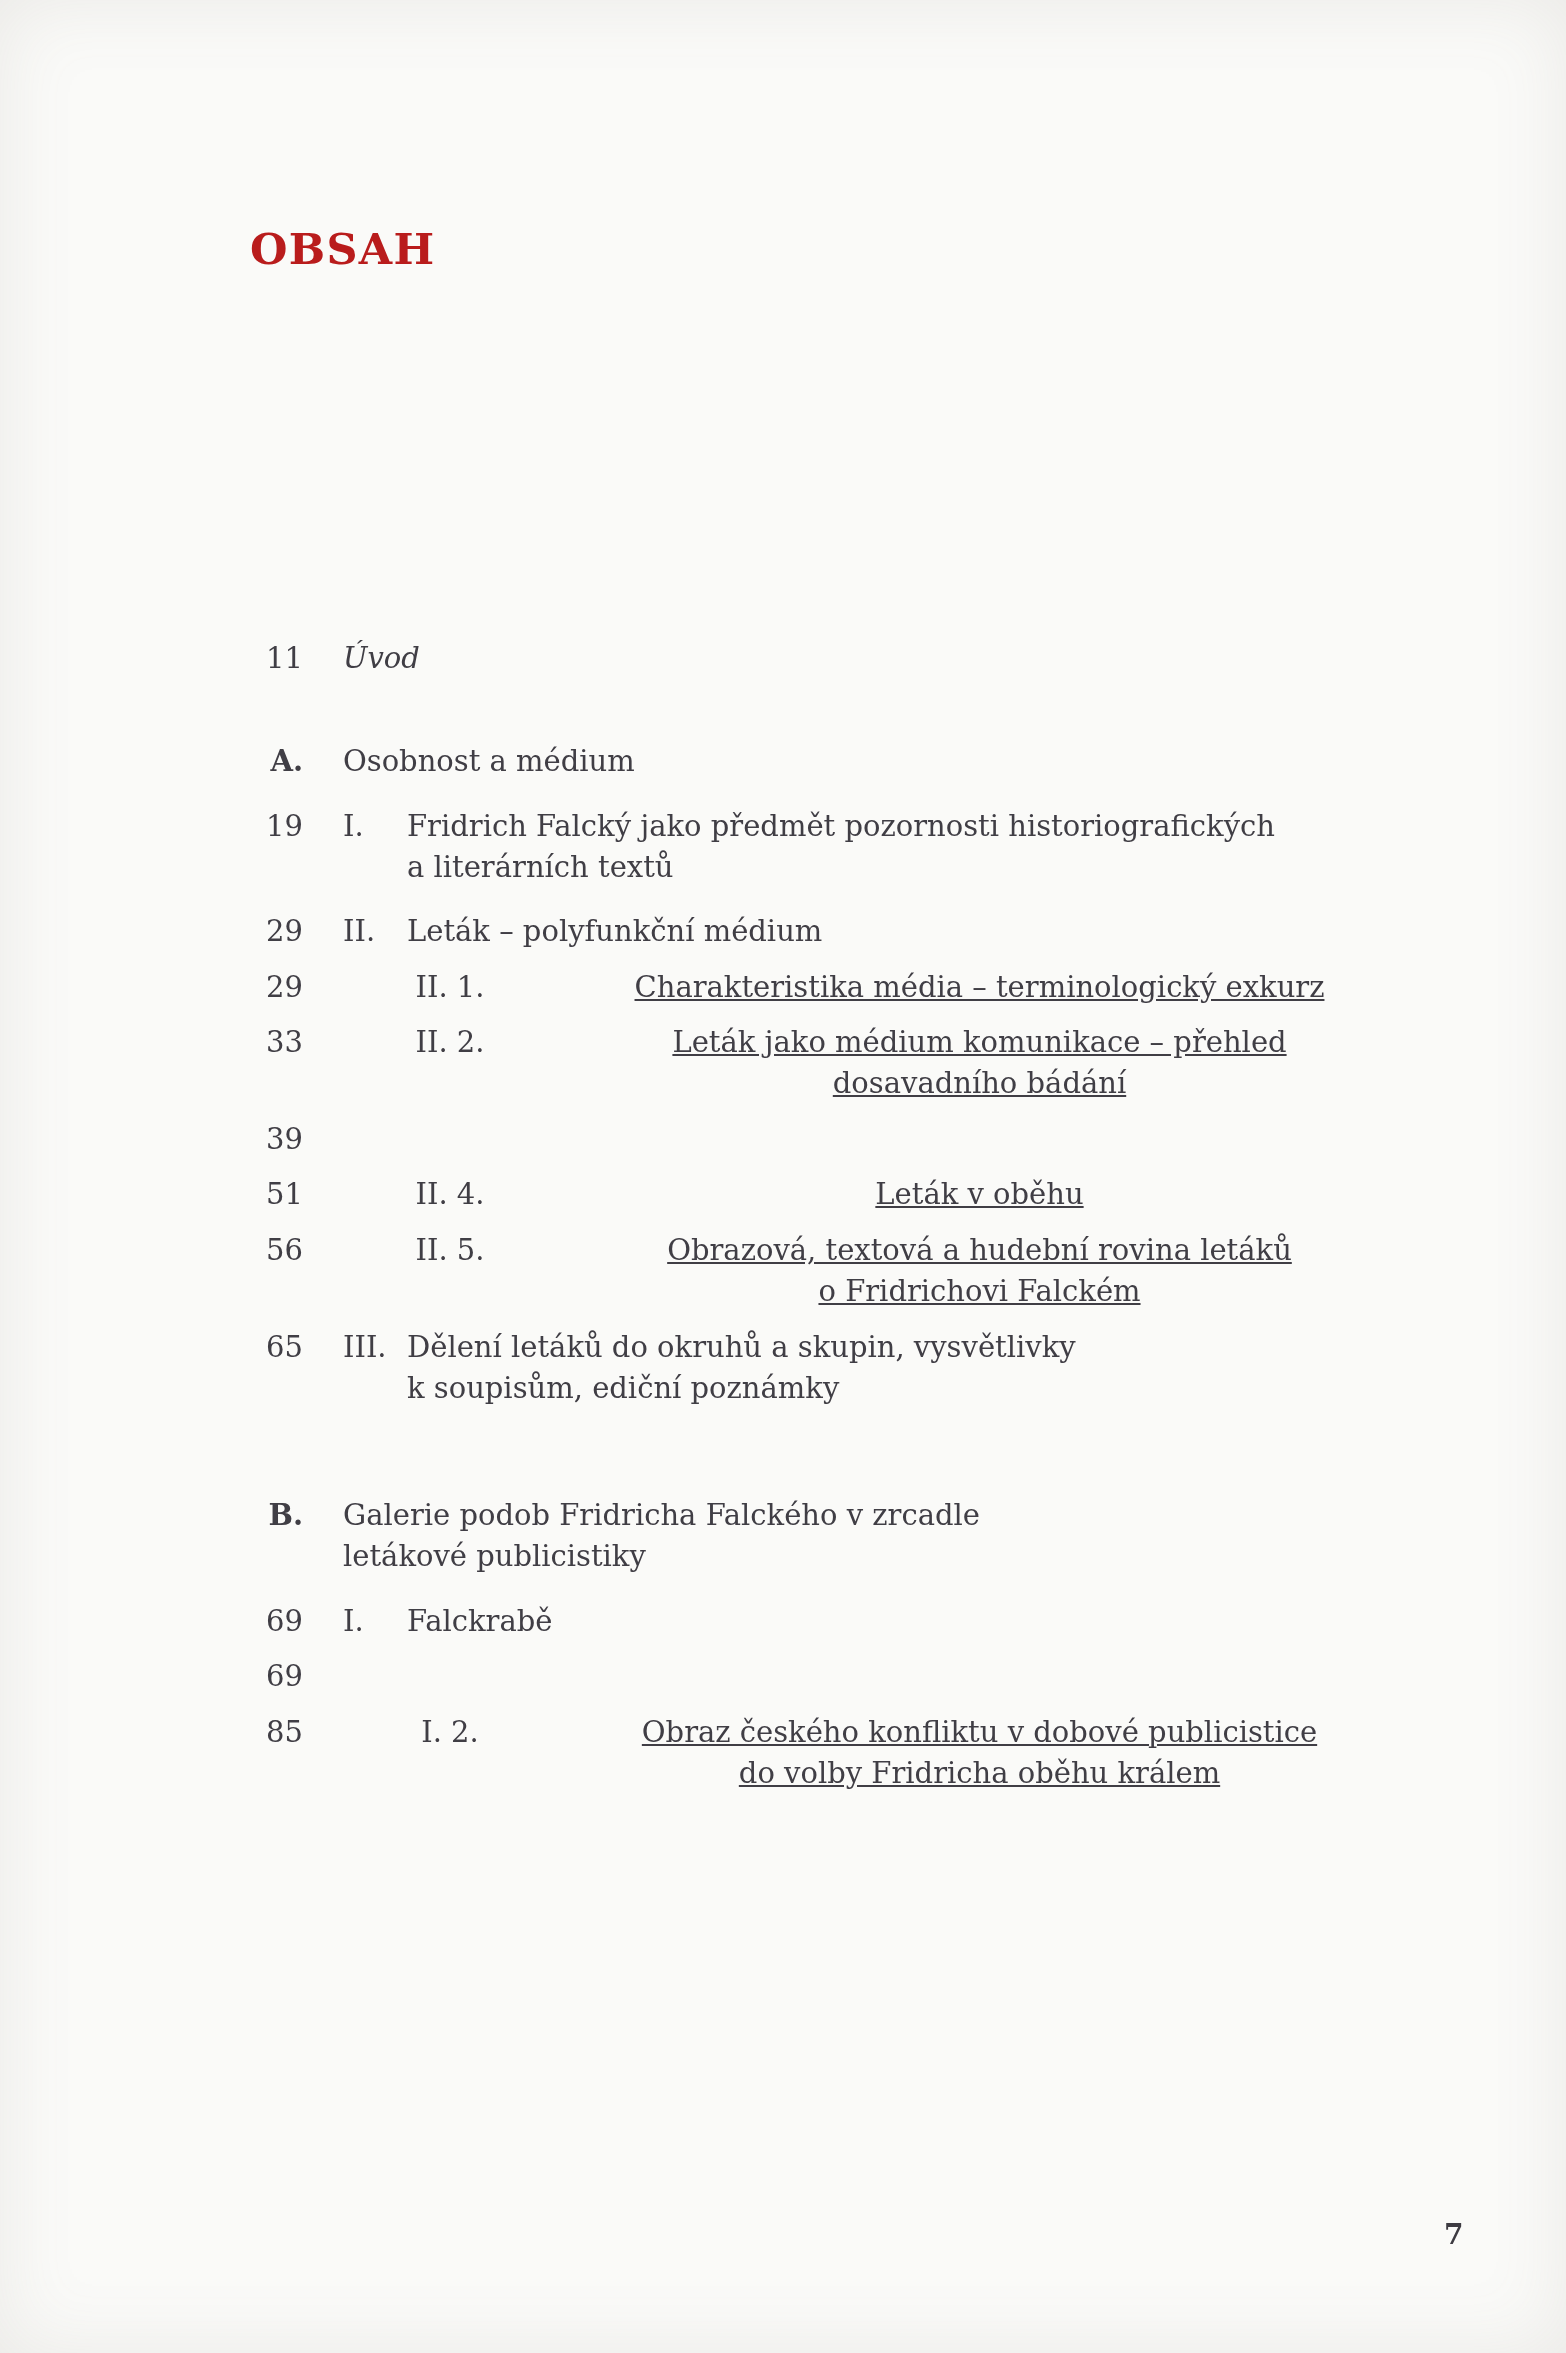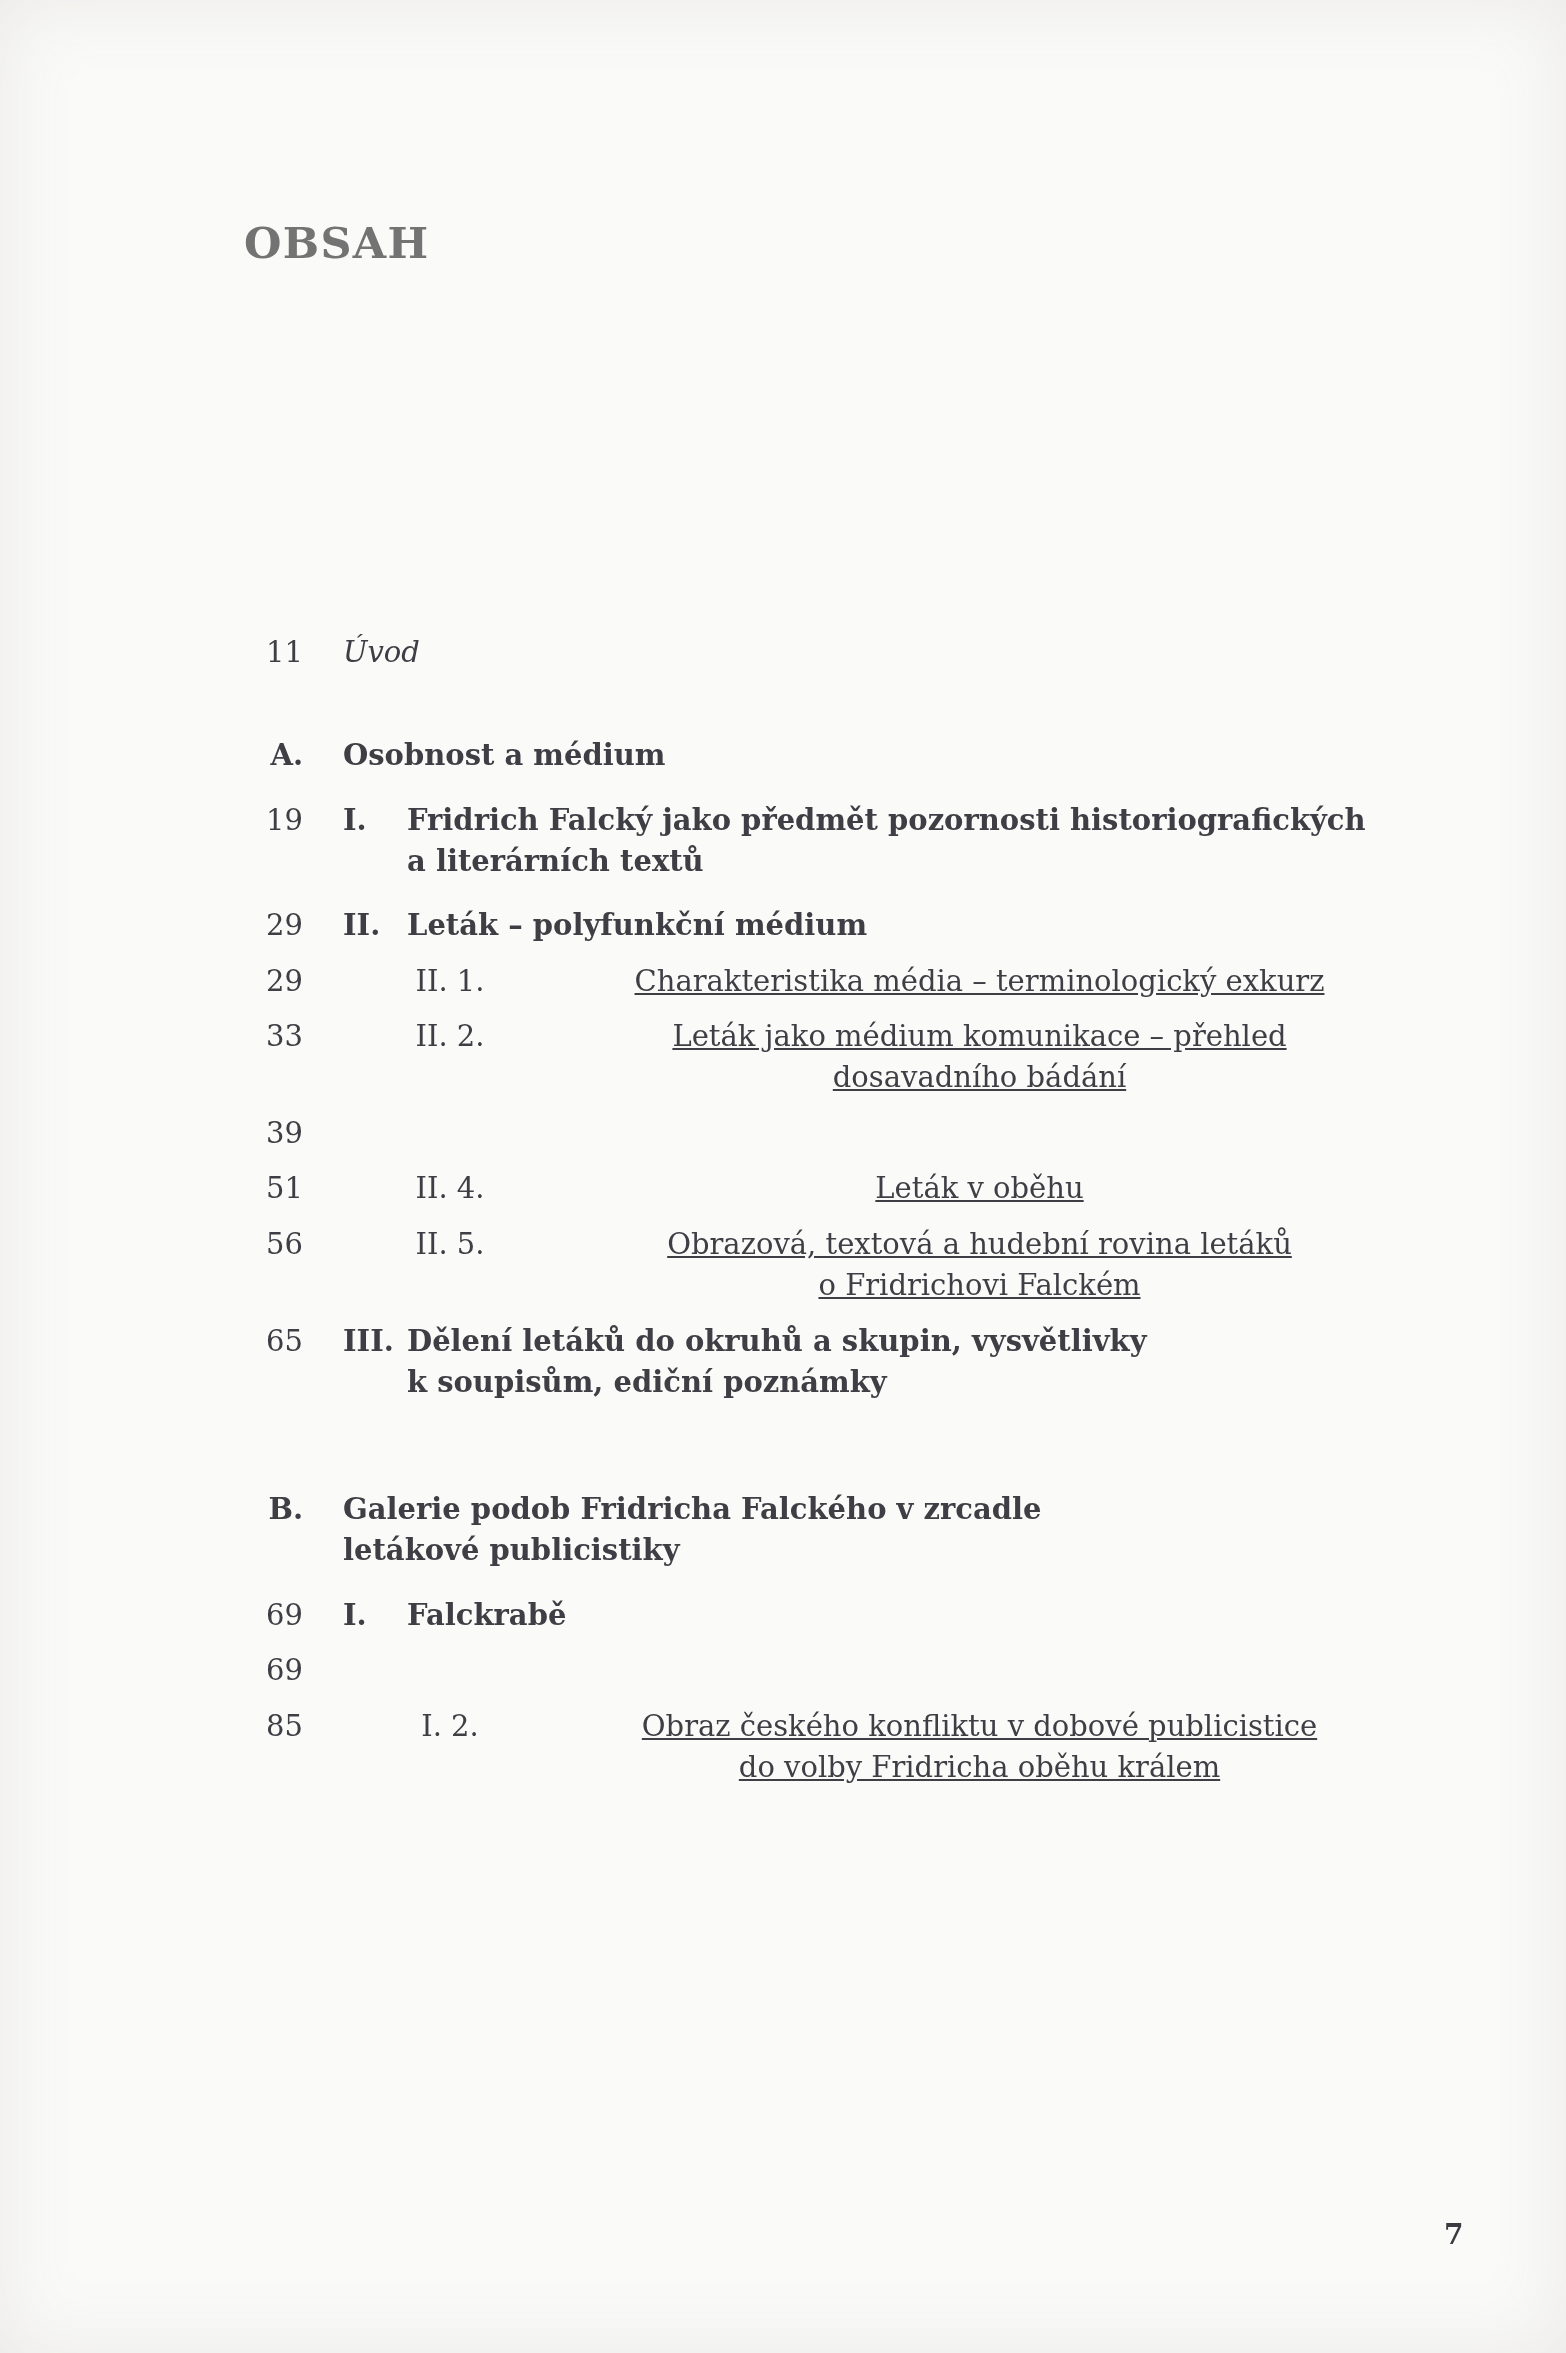--- a/index.html
+++ b/index.html
@@ -17,27 +17,27 @@
   }
   
   body::after {
     content: "";
     position: absolute; inset: 0;
     pointer-events: none;
     box-shadow: inset 0 0 77px rgba(120,118,110,0.12);
   }
 
   h1.obsah {
-    margin: 2px;
+    margin: 8px;
     padding: 217px 0 0 242px;
     font-size: 43px;
     line-height: 48px;
     letter-spacing: 1.3px;
     font-weight: bold;
-    color: #737373;
+    color: #b91c1c;
   }
 
   section.toc {
     padding-left: 264px;
     padding-right: 100px;
   }
 
   .entry {
     display: grid;
     grid-template-columns: 79px 64px 1fr;
@@ -61,21 +61,21 @@
   
   .entry.sub .titlewrap {
     grid-column: 3;
     display: grid;
     grid-template-columns: 86px 1fr;
     align-items: start;
     text-align: center;
   }
   .entry.sub .titlewrap .title { grid-column: 2; text-decoration: underline; }
 
-  .bold { font-weight: bold; }
+  .bold { font-weight: normal; }
   .italic { font-style: italic; }
 
   
   .m-intro      { margin-top: 365px; }
   .m-part-a     { margin-top: 62px; }
   .m-part-b     { margin-top: 86px; }
   .m-after-part { margin-top: 24px; }
   .m-pre-gap    { margin-top: 23px; }
 
   .folio {

